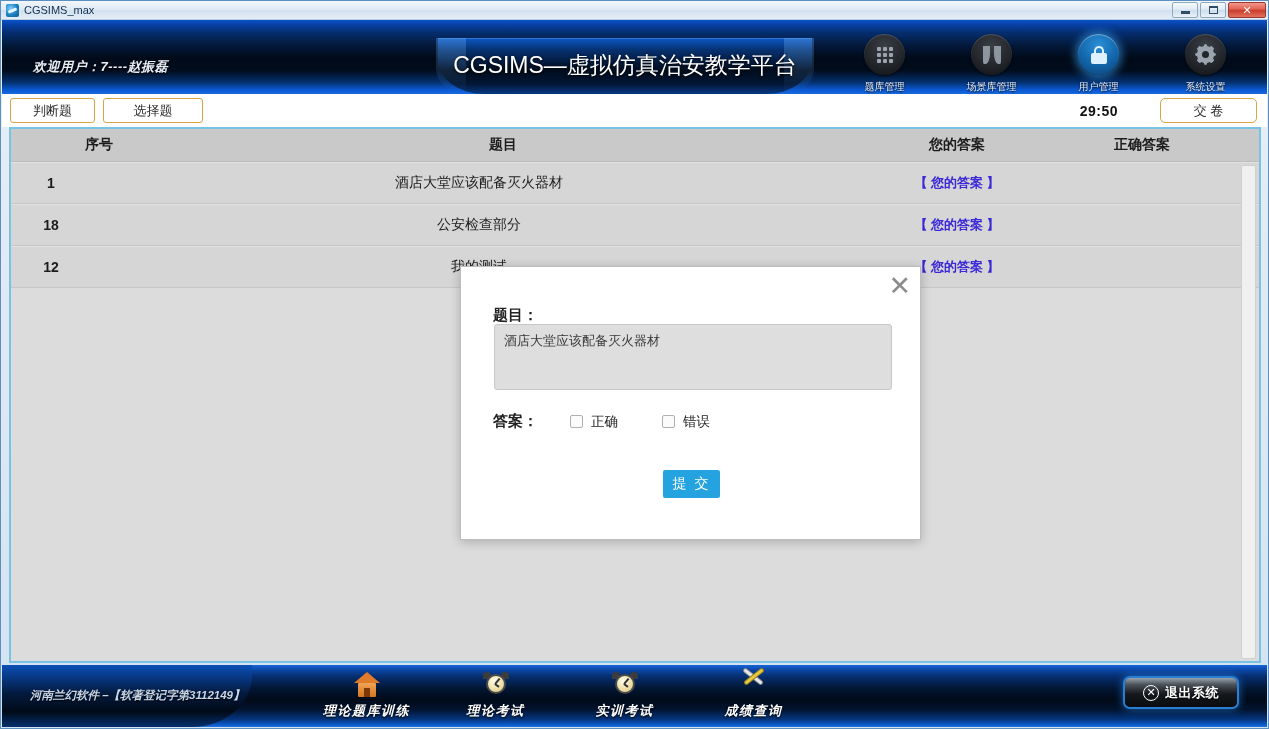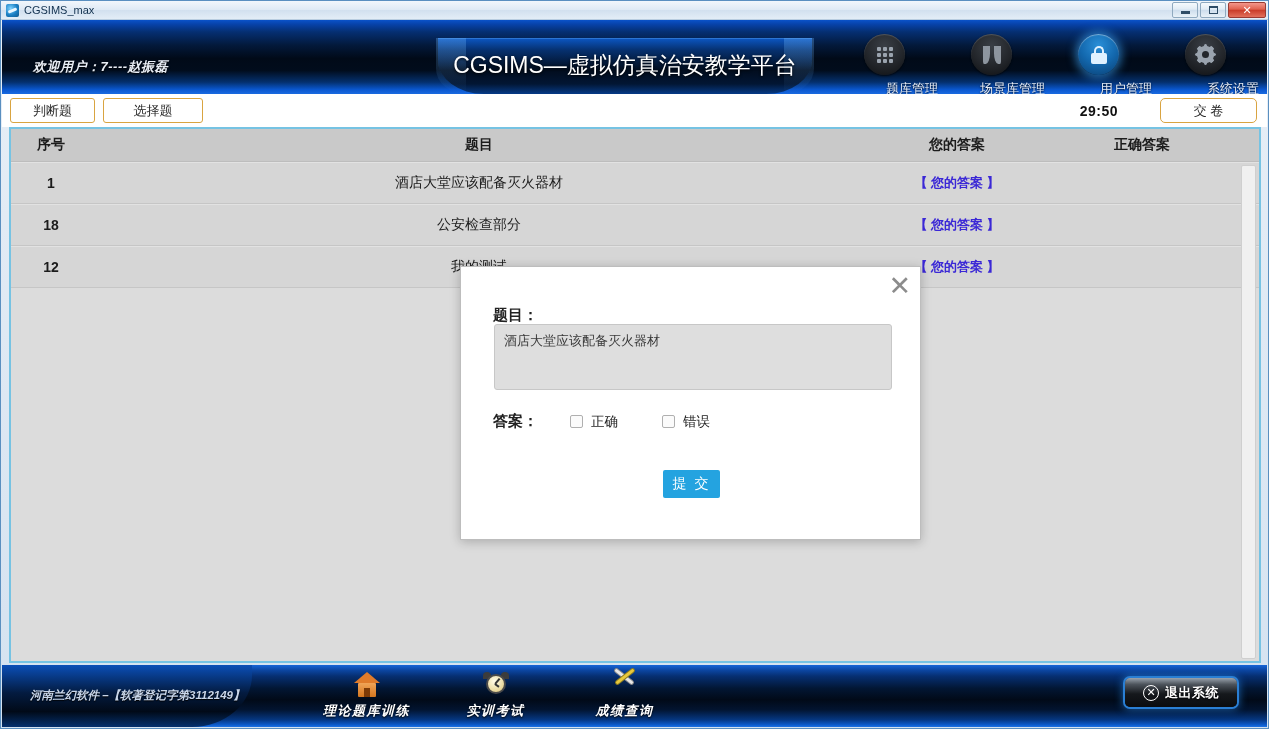--- a/index.html
+++ b/index.html
@@ -116,23 +116,22 @@
     background: radial-gradient(circle at 50% 30%, #3a3f46 0%, #23262b 55%, #0e1013 100%);
     box-shadow: inset 0 1px 1px rgba(255,255,255,.18), 0 1px 2px rgba(0,0,0,.7);
     display: flex; align-items: center; justify-content: center;
     position: relative;
   }
   .navcircle.active {
     background: radial-gradient(circle at 50% 28%, #2a8fd8 0%, #1368ae 50%, #0a3f72 100%);
     box-shadow: 0 0 9px 3px rgba(60,170,255,.55), inset 0 1px 1px rgba(255,255,255,.4);
   }
   .navlabel {
-    font-size: 13px; color: #e6ecf5; text-shadow: 0 1px 2px #000;
+    font-size: 10px; color: #e6ecf5; text-shadow: 0 1px 2px #000;
     white-space: nowrap;
-    text-align: right;
   }
   
   .ic-grid { display: grid; grid-template-columns: repeat(3,4px); gap: 2px; }
   .ic-grid i { width: 4px; height: 4px; background: #9aa3ae; display: block; border-radius: 1px; }
   
   .ic-scene { width: 20px; height: 20px; position: relative; }
   .ic-scene i {
     position: absolute; top: 1px; width: 7px; height: 18px; background: #8d959f;
   }
   .ic-scene i:first-child { left: 1px; border-radius: 0 0 60% 20%; }
@@ -199,21 +198,21 @@
     width: 1252px; height: 536px;
     border: 2px solid #76c3e3;
     background: #dcdcdc;
     overflow: hidden;
   }
   .table-head {
     display: flex; align-items: center;
     height: 33px;
     background: #c9c9c9;
     border-bottom: 1px solid #bdbdbd;
-    font-size: 14px; color: #1c1c1c; font-weight: bold;
+    font-size: 14px; color: #1c1c1c; font-weight: bold; padding-left: 48px;
   }
   .c-idx   { width: 80px;  text-align: center; }
   .c-title { flex: 1;      text-align: center; }
   .c-your  { width: 180px; text-align: center; }
   .c-right { width: 190px; text-align: center; }
   .c-pad   { width: 22px; }
 
   .rows { position: relative; }
   .row {
     display: flex; align-items: center;
@@ -568,32 +567,44 @@
         <div class="foot-ic">
           <span class="ic-house">
               <span class="roof"></span>
               <span class="wall"></span>
               <span class="door"></span>
             </span>
         </div>
         <div class="footlabel">理论题库训练</div>
       </div>
 
-
-
       <div class="footitem">
         <div class="foot-ic">
           <span class="ic-clock">
               <span class="ear l"></span>
               <span class="ear r"></span>
               <span class="face"></span>
               <span class="hand m"></span>
               <span class="hand h"></span>
             </span>
         </div>
+        <div class="footlabel">理论考试</div>
+      </div>
+
+
+      <div class="footitem">
+        <div class="foot-ic">
+          <span class="ic-clock">
+              <span class="ear l"></span>
+              <span class="ear r"></span>
+              <span class="face"></span>
+              <span class="hand m"></span>
+              <span class="hand h"></span>
+            </span>
+        </div>
         <div class="footlabel">实训考试</div>
       </div>
 
       <div class="footitem">
         <div class="foot-ic">
           <span class="ic-tools">
               <span class="wrench"></span>
               <span class="driver"></span>
             </span>
         </div>

